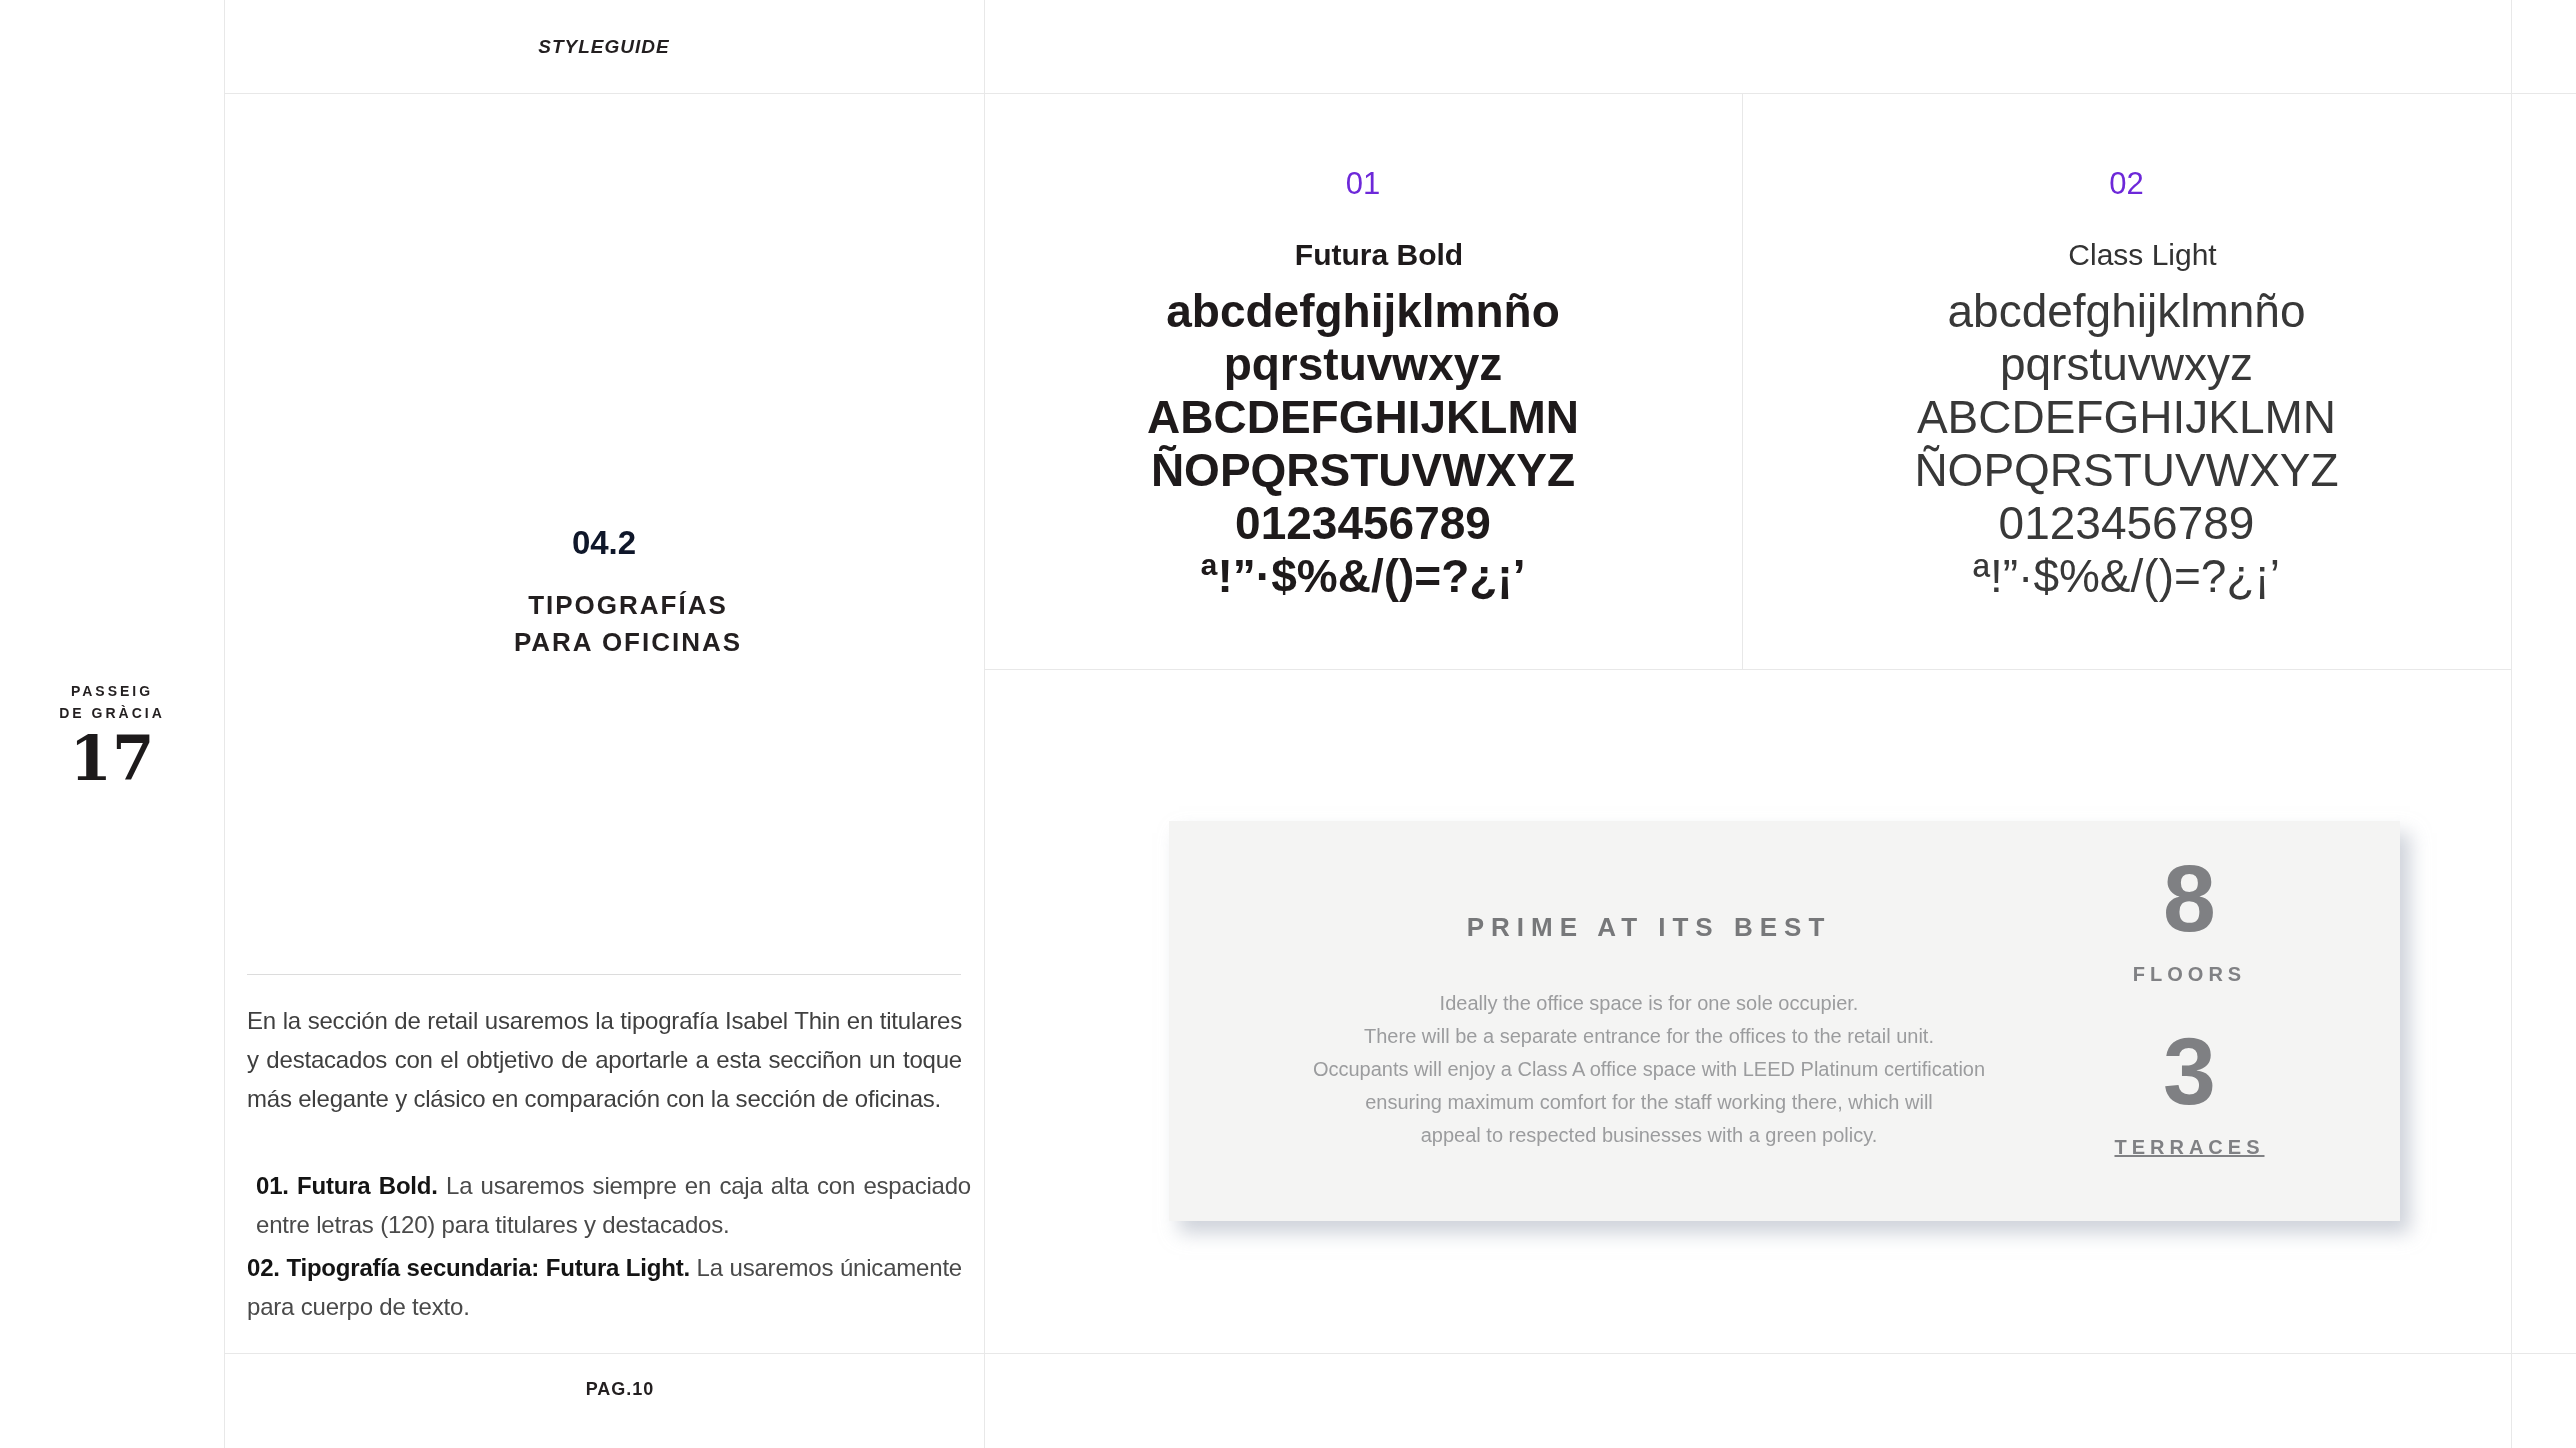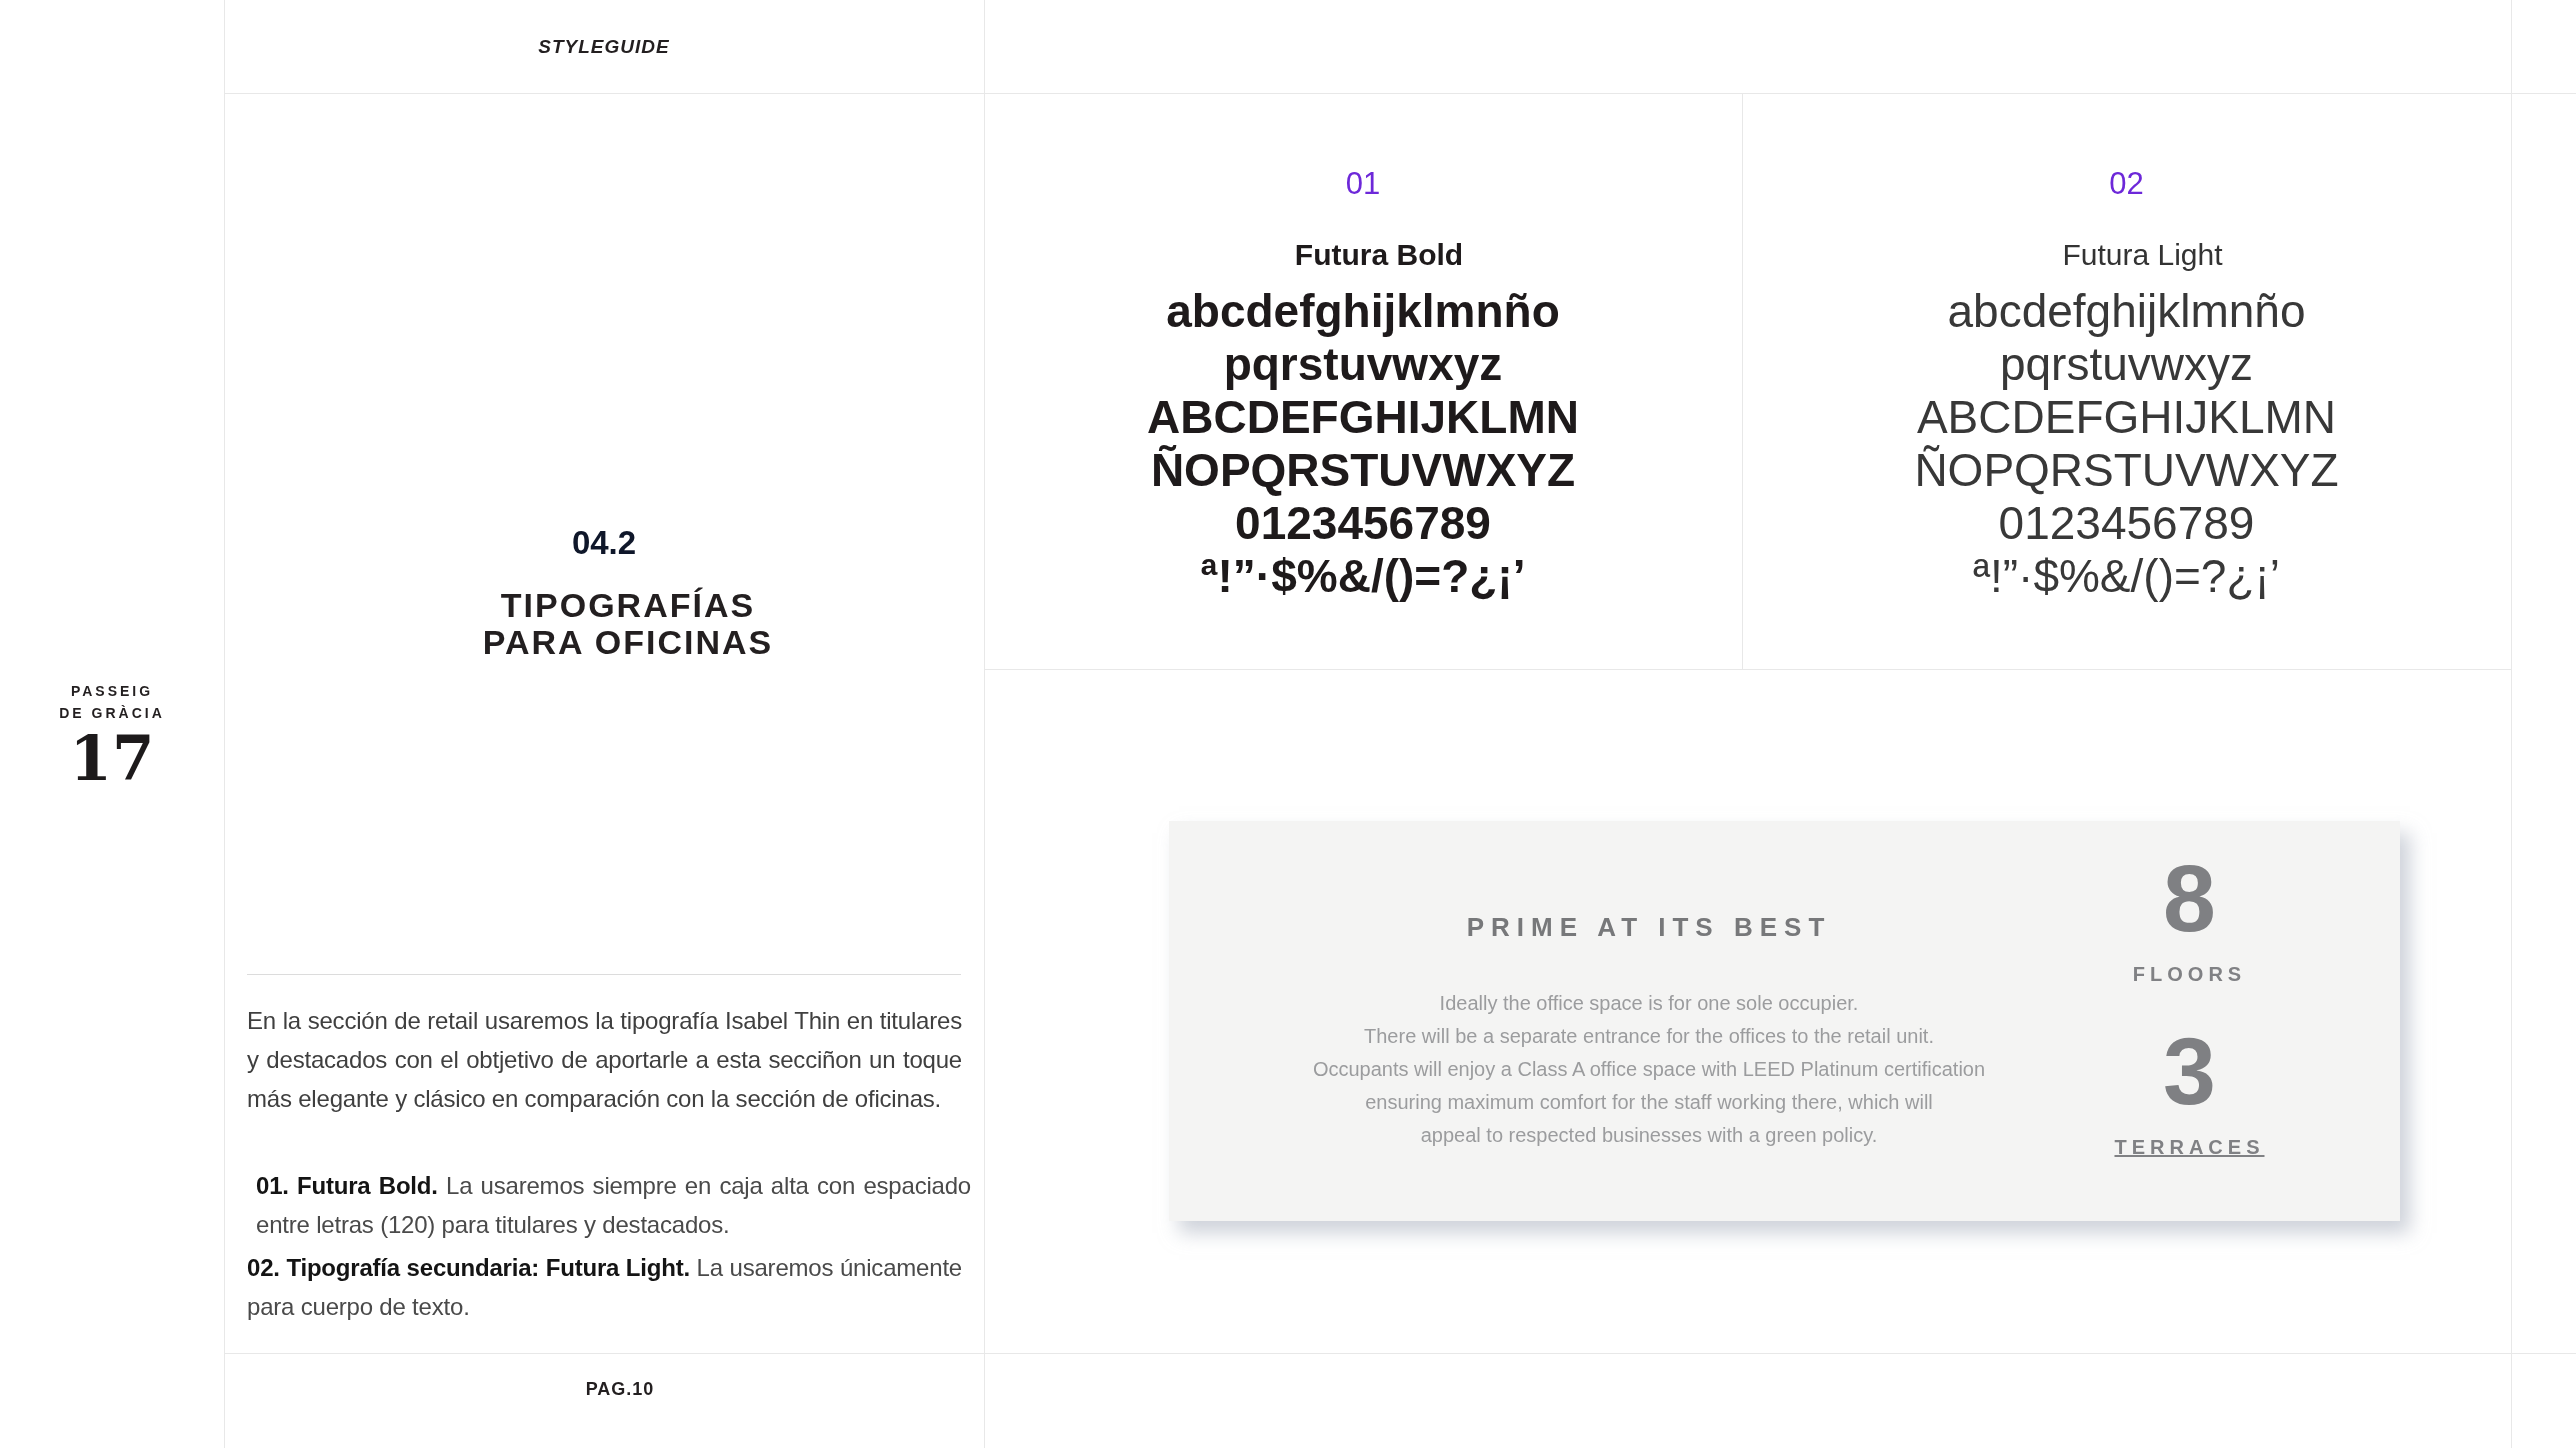--- a/index.html
+++ b/index.html
@@ -14,21 +14,21 @@
   .pagnum{left:224px;top:1379px;width:760px;font-size:18px;font-weight:700;letter-spacing:1px;color:#231f20;padding-left:16px;}
 
   
   .logo{left:0;top:680px;width:224px;text-align:center;}
   .logo .l1,.logo .l2{font-size:14px;font-weight:700;letter-spacing:3px;color:#231f20;line-height:22px;}
   .logo .num{font-family:"DejaVu Serif","Liberation Serif",serif;font-weight:700;font-size:61px;line-height:61px;margin-top:4px;color:#1d1a1b;}
 
   
   .sec-title{left:224px;top:523px;width:760px;}
   .sec-num{font-size:33px;font-weight:700;line-height:40px;color:#0f172a;}
-  .sec-line{font-size:34px;font-weight:700;letter-spacing:2px;line-height:37px;color:#231f20;padding-left:48px;}
+  .sec-line{font-size:26px;font-weight:700;letter-spacing:2px;line-height:37px;color:#231f20;padding-left:48px;}
   .sec-gap{height:24px;}
   .rule{left:247px;top:974px;width:714px;height:1px;background:#dcdcdc;}
   .intro{left:247px;top:1001px;width:715px;font-size:24px;line-height:39px;font-weight:300;
          color:#3f3f3f;text-align:justify;letter-spacing:-0.2px;}
   .item{left:247px;width:715px;font-size:24px;line-height:39px;font-weight:300;color:#4a4a4a;
         text-align:justify;letter-spacing:-0.2px;}
   .item .lead{font-weight:600;color:#141414;}
   .item1{top:1157px;}
   .item2{top:1248px;}
 
@@ -107,21 +107,21 @@
       <div>pqrstuvwxyz</div>
       <div>ABCDEFGHIJKLMN</div>
       <div>ÑOPQRSTUVWXYZ</div>
       <div>0123456789</div>
       <div>ª!”·$%&amp;/()=?¿¡’</div>
     </div>
   </div>
 
   <div class="abs panel panel2" style="height:669px;">
     <div class="sp-index">02</div>
-    <div class="sp-name light">Futura Light</div>
+    <div class="sp-name light">Class Light</div>
     <div class="sp-lines light">
       <div>abcdefghijklmnño</div>
       <div>pqrstuvwxyz</div>
       <div>ABCDEFGHIJKLMN</div>
       <div>ÑOPQRSTUVWXYZ</div>
       <div>0123456789</div>
       <div>ª!”·$%&amp;/()=?¿¡’</div>
     </div>
   </div>
 

